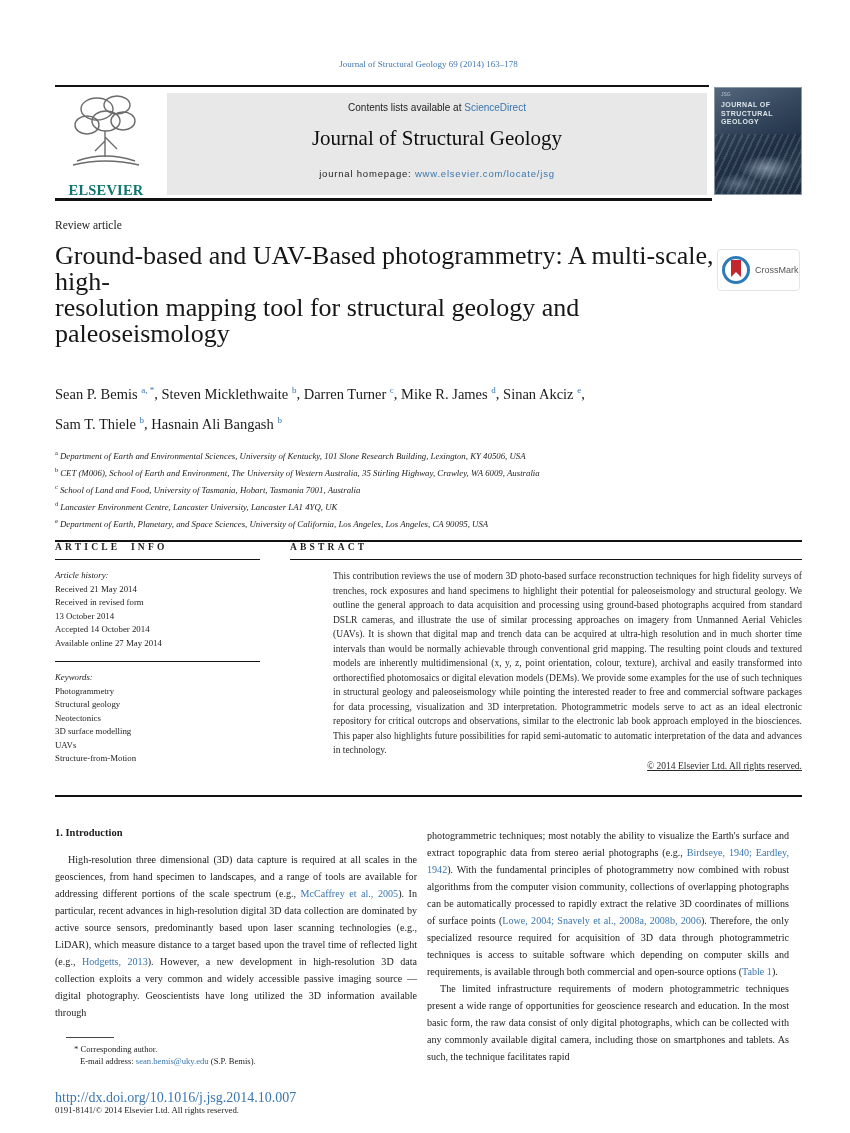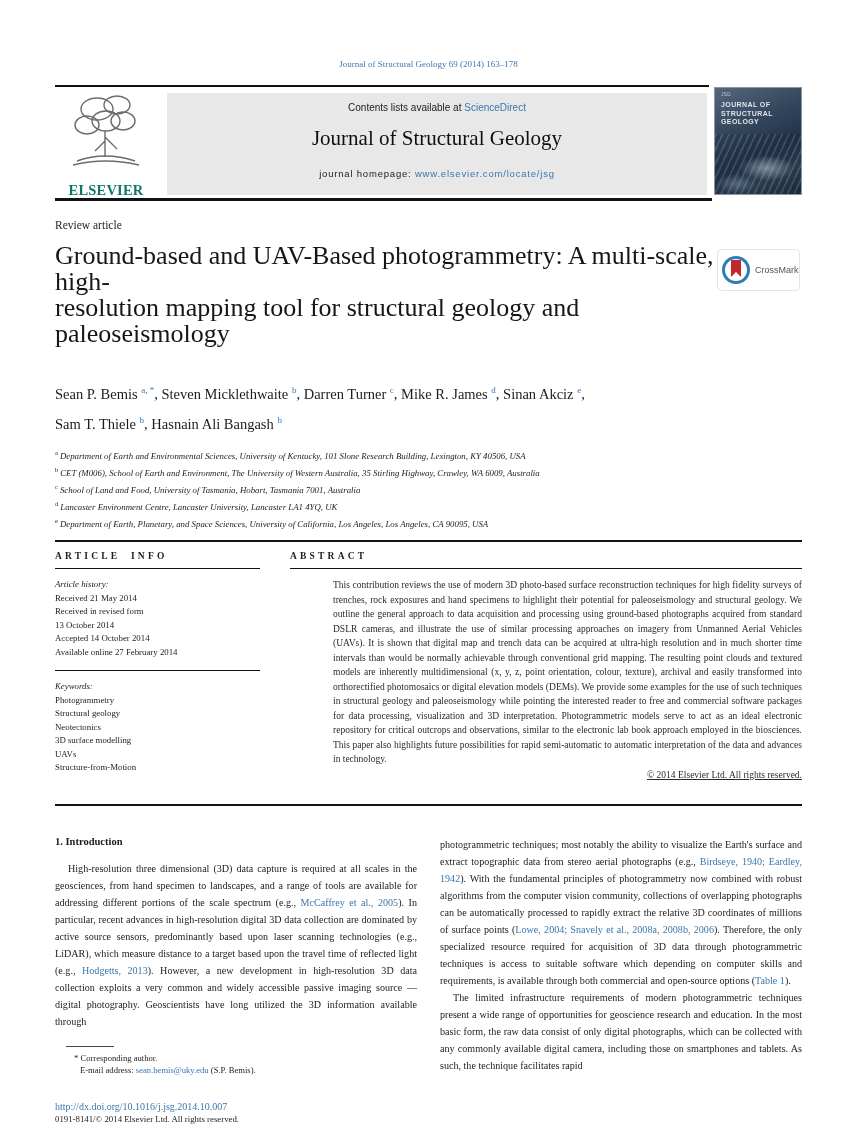--- a/index.html
+++ b/index.html
@@ -46,50 +46,50 @@
   .cm-label { font-family:"Liberation Sans", sans-serif; font-size:9px; color:#555; margin-left:5px; }
 
   .authors { margin-top:30px; font-size:14.5px; line-height:26px; width:690px; color:#1c1c1c; }
   .authors sup { color:#3a76ad; font-size:9px; }
   .affiliations { margin-top:9px; font-size:8.8px; line-height:13.2px; font-style:italic; color:#222; }
   .affiliations sup { font-size:6.5px; font-style:normal; margin-right:2px; }
 
   .rule-mid { margin-top:9px; height:1.8px; background:#121212; }
 
   
-  .info-abs { display:flex; padding-top:9px; }
+  .info-abs { display:flex; }
   .info-col { width:205px; flex-shrink:0; }
   .abs-col { flex:1; padding-left:30px; }
   .sec-head { font-size:9.5px; font-weight:700; letter-spacing:3.2px; word-spacing:5px; color:#1c1c1c; }
   .thin-rule { height:1.2px; background:#121212; margin:7px 0 9px 0; }
   .info-col .label { font-style:italic; font-size:8.8px; line-height:13.5px; }
   .info-col .line { font-size:8.8px; line-height:13.5px; }
   .info-gap-rule { height:1.2px; background:#121212; margin:11px 0 9px 0; }
   .abstract-text { font-size:9.5px; line-height:14.5px; text-align:justify; color:#2a2a2a;margin-left:43px; }
   .abstract-copyright { font-size:9.5px; text-align:right; margin-top:3px; color:#2a2a2a;text-decoration:underline; }
 
   .rule-thick { margin-top:24px; height:1.8px; background:#121212; }
 
   
-  .body-cols { display:flex; gap:23px; margin-top:30px; }
+  .body-cols { display:flex; gap:10px; margin-top:30px; }
   .bcol { width:362px; }
   .intro-heading { font-size:10.5px; font-weight:700; margin-bottom:13px; }
   .bpara { font-size:10.1px; line-height:17px; text-align:justify; color:#222; }
   .indent { text-indent:13px; }
   .cite { color:#3a76ad; }
   .mt { margin-top:0; }
 
   
   .fn-block { margin-top:16px;margin-left:11px; }
   .fn-rule { width:48px; height:1px; background:#444; margin-bottom:5px; }
   .fn-line { font-size:8.6px; line-height:12.5px; padding-left:8px; color:#222; }
   .fn-line2 { font-size:8.6px; line-height:12.5px; padding-left:14px; color:#222; }
   .italic { }
   .doi-block { margin-top:24px; }
-  .doi-line { font-size:10px; line-height:12.5px; }
+  .doi-line { font-size:14px; line-height:12.5px; }
   .rights-line { font-size:8.8px; line-height:12.5px; color:#222; }
 </style>
 </head>
 <body>
 
 <div class="page">
 
   <div class="journal-ref">Journal of Structural Geology 69 (2014) 163–178</div>
 
   <div class="masthead">
@@ -160,21 +160,21 @@
 
   <div class="info-abs">
     <div class="info-col">
       <div class="sec-head">ARTICLE INFO</div>
       <div class="thin-rule"></div>
       <div class="label">Article history:</div>
       <div class="line">Received 21 May 2014</div>
       <div class="line">Received in revised form</div>
       <div class="line">13 October 2014</div>
       <div class="line">Accepted 14 October 2014</div>
-      <div class="line">Available online 27 February 2014</div>
+      <div class="line">Available online 27 May 2014</div>
       <div class="info-gap-rule"></div>
       <div class="label">Keywords:</div>
       <div class="line">Photogrammetry</div>
       <div class="line">Structural geology</div>
       <div class="line">Neotectonics</div>
       <div class="line">3D surface modelling</div>
       <div class="line">UAVs</div>
       <div class="line">Structure-from-Motion</div>
     </div>
     <div class="abs-col">

